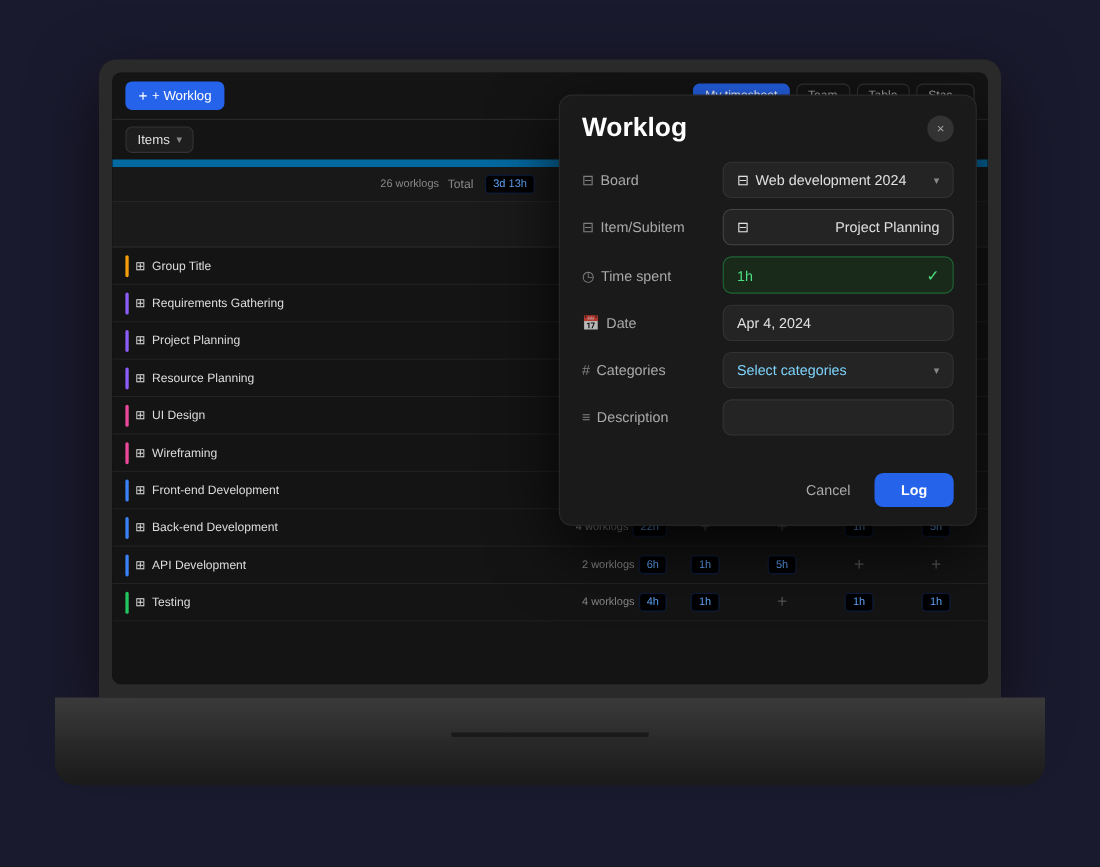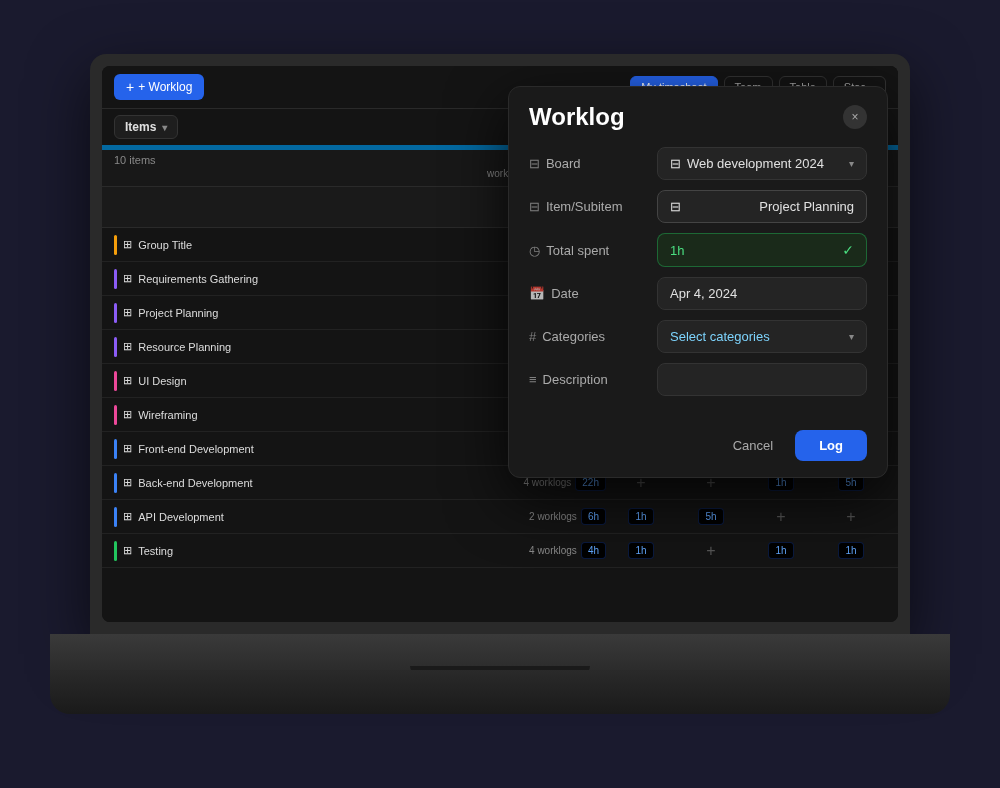--- a/index.html
+++ b/index.html
@@ -109,22 +109,21 @@
       color: #fff;
       border-color: #2563eb;
     }
     .spacer { flex: 1; }
 
     
     .items-row {
       display: flex;
       align-items: flex-start;
       padding: 6px 12px;
-      border-bottom: 5px solid #0369a1;
-      font-weight: bold;
+      border-bottom: 7px solid #0369a1;
     }
     .items-dropdown {
       background: #1e1e1e;
       border: 1px solid #333;
       border-radius: 6px;
       padding: 4px 10px;
       color: #e0e0e0;
       font-size: 12px;
       cursor: pointer;
       display: flex;
@@ -378,21 +377,20 @@
         </div>
 
         <div class="items-row">
           <div class="items-dropdown">
             <span>Items</span>
             <span class="chevron">▾</span>
           </div>
         </div>
 
         <div class="summary-row">
-          <div>10 items</div>
           <div class="summary-total">
             <span class="worklogs-count">26 worklogs</span>
             <br>
             <span>Total</span>&nbsp;<span class="time-badge">3d 13h</span>
           </div>
           <div class="cell-center">
             <div>
               <div class="worklogs-count">5 worklogs</div>
               <span class="time-badge green">16h</span>
             </div>
@@ -688,21 +686,21 @@
               </div>
               <div class="field-value item-subitem">
                 <span>⊟</span>
                 <span>Project Planning</span>
               </div>
             </div>
 
             <div class="modal-field">
               <div class="field-label">
                 <span class="field-icon">◷</span>
-                <span>Total spent</span>
+                <span>Time spent</span>
               </div>
               <div class="field-value highlight">
                 <span>1h</span>
                 <span class="check-icon">✓</span>
               </div>
             </div>
 
             <div class="modal-field">
               <div class="field-label">
                 <span class="field-icon">📅</span>

